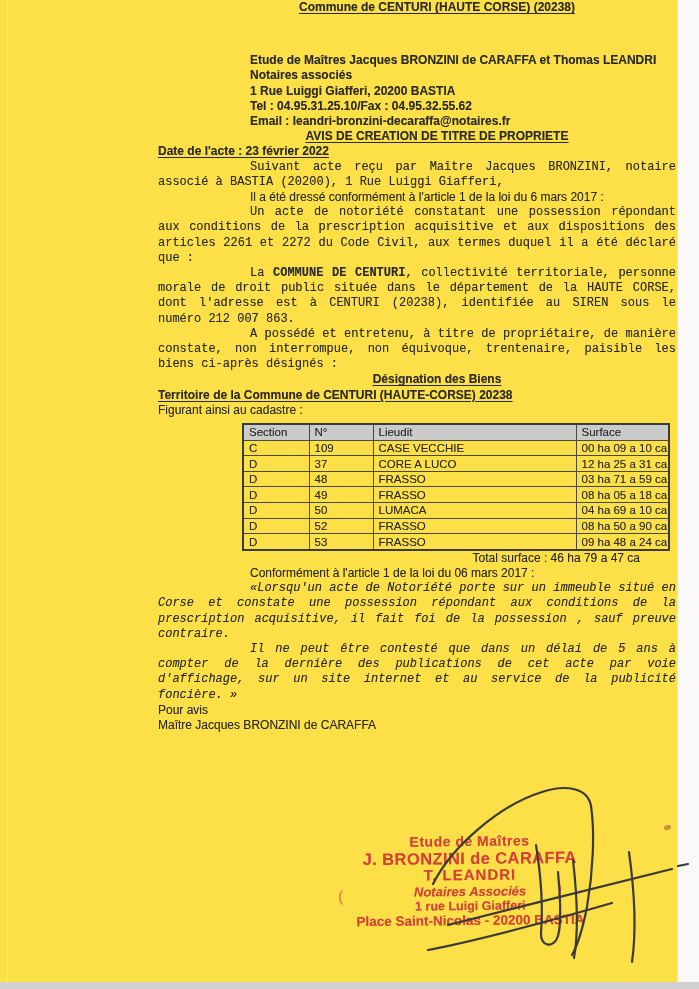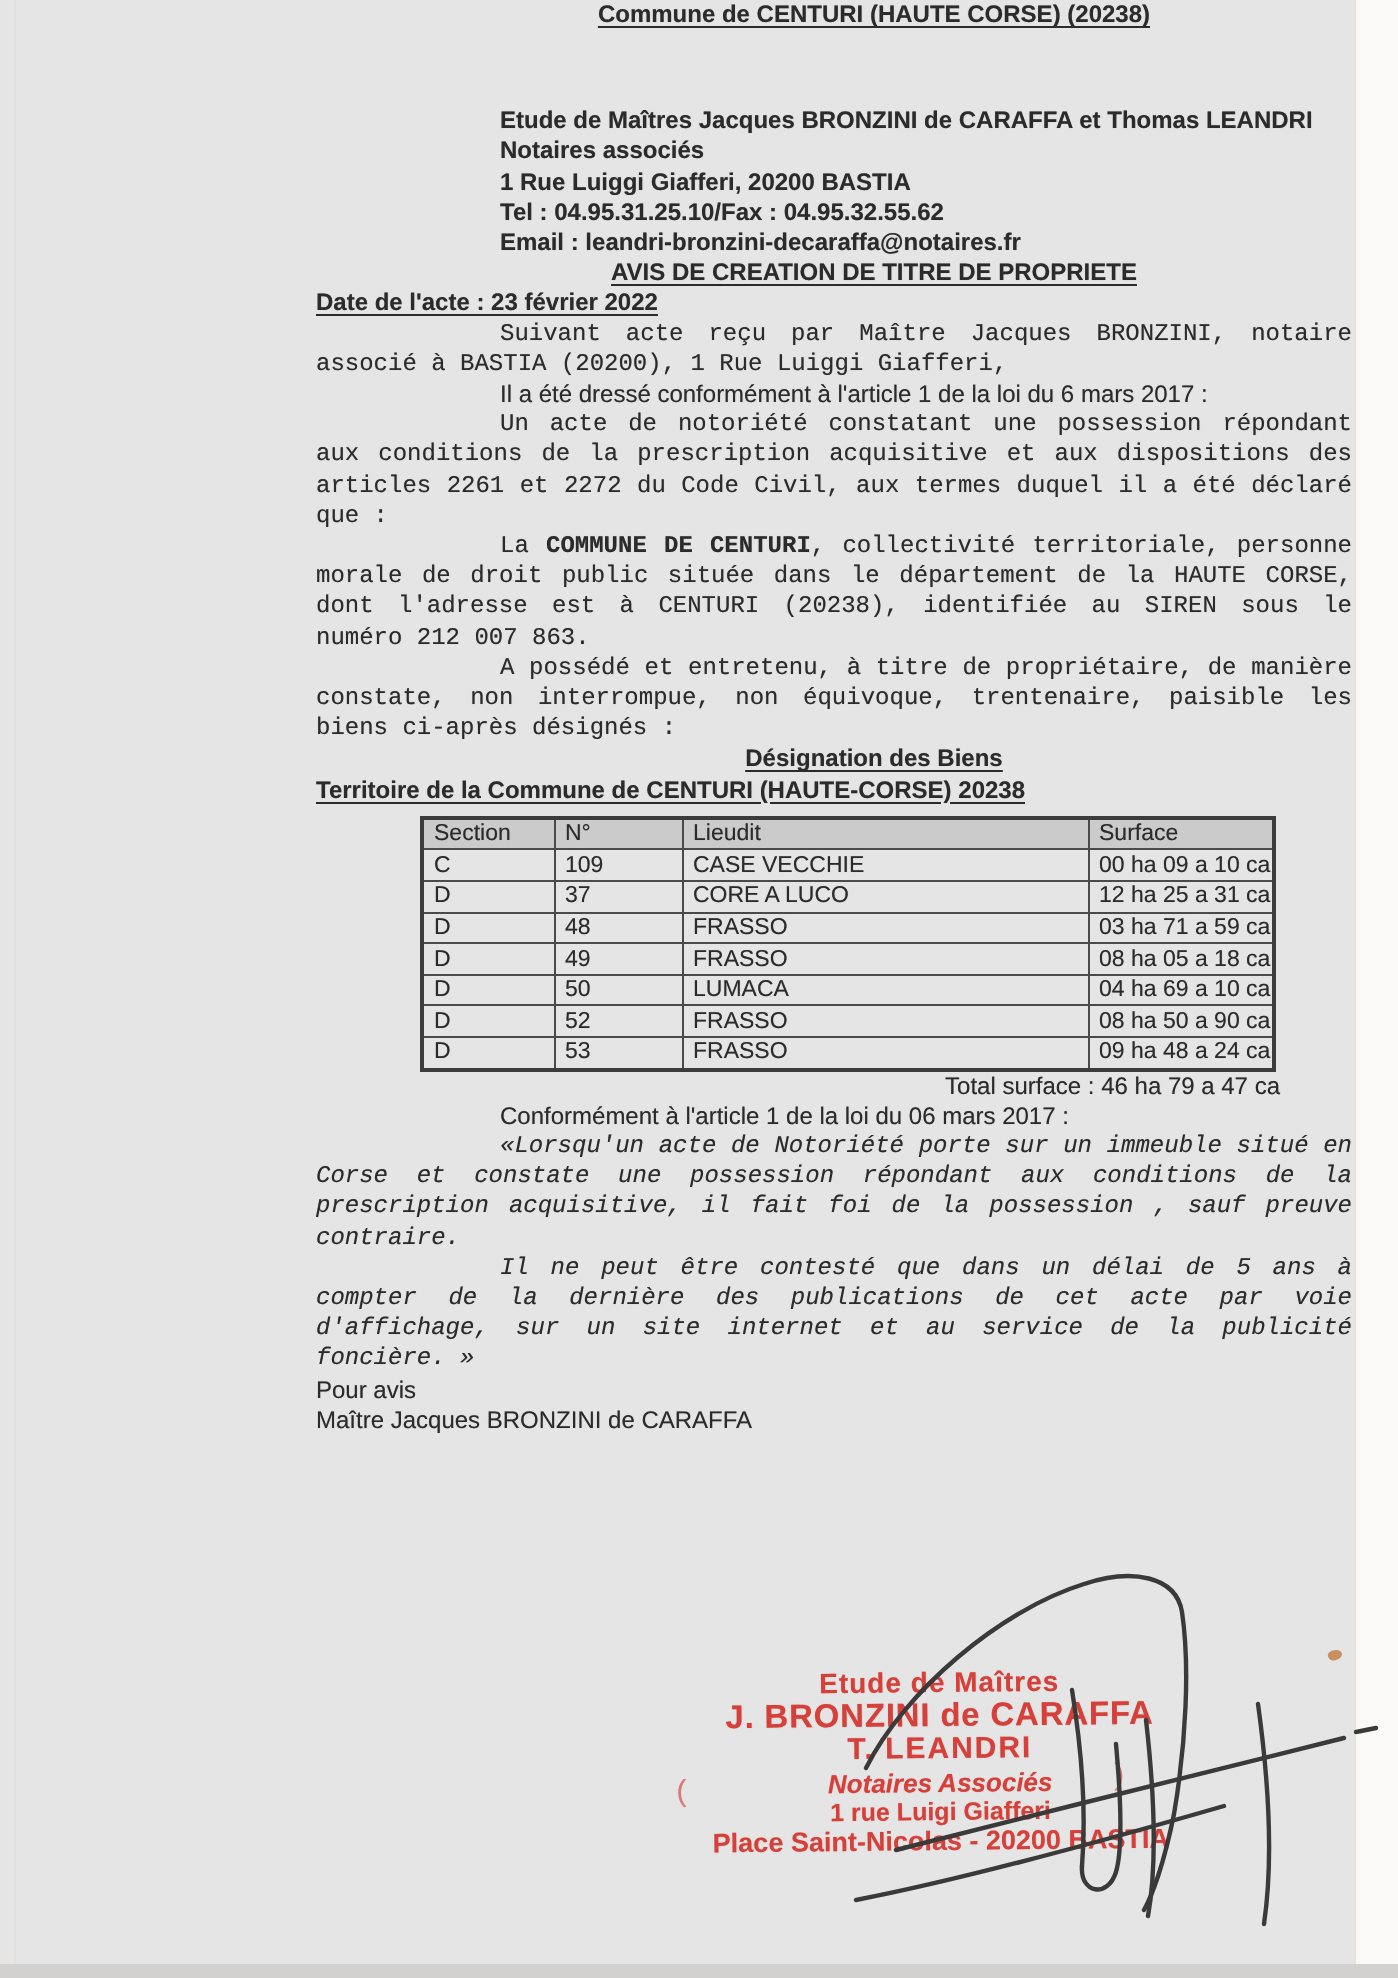--- a/index.html
+++ b/index.html
@@ -1,17 +1,17 @@
 <!DOCTYPE html>
 <html><head>
 <meta charset="utf-8">
 <style>
   html,body{margin:0;padding:0;background:#ffffff;}
   .page{
-    position:relative;width:699px;height:989px;background:#e5e5e5;overflow:hidden;
+    position:relative;width:699px;height:989px;background:#fde047;overflow:hidden;
     font-family:"Liberation Sans","DejaVu Sans",sans-serif;color:#2b2b2b;
   }
   .scan-left-line{position:absolute;left:7px;top:0;width:1px;height:982px;background:#e2e0de;}
   .scan-right-strip{position:absolute;right:0;top:0;width:21px;height:982px;background:#faf9f7;}
   .scan-right-line{position:absolute;left:677px;top:0;width:1px;height:982px;background:#e6e4e1;}
   .scan-bottom-band{position:absolute;left:0;bottom:0;width:699px;height:7px;background:#d2d1cf;}
   .speck{position:absolute;left:664px;top:825px;width:7px;height:5px;background:#c07a3e;border-radius:40% 60% 50% 50%;opacity:.8;transform:rotate(-20deg);}
 
   .content{position:absolute;left:158px;top:0;width:518px;font-size:12px;line-height:15.2px;
            text-shadow:0 0 .4px rgba(0,0,0,.35);}
@@ -26,21 +26,21 @@
   .letterhead{margin-top:38px;margin-left:92px;font-weight:bold;}
   .avis{margin-top:9px;font-weight:bold;}
   .date-line{margin-top:10px;margin-left:92px;font-weight:bold;}
   .p4{margin-top:8px;}
   .p5{margin-top:21px;}
   .designation-h{margin-top:19px;font-weight:bold;}
   .territoire{margin-top:12px;margin-left:92px;font-weight:bold;}
   .differentes{margin-left:92px;}
   .figurant{margin-top:3px;margin-left:92px;}
 
-  table.cadastre{border-collapse:collapse;table-layout:fixed;width:426px;margin-left:52px;margin-top:5px;
+  table.cadastre{border-collapse:collapse;table-layout:fixed;width:426px;margin-left:84px;margin-top:5px;
                  font-size:11.5px;border:2px solid #3c3c3c;}
   table.cadastre th,table.cadastre td{border:1px solid #4a4a4a;padding:0 5px;height:14.6px;
                  line-height:14px;text-align:left;font-weight:normal;overflow:hidden;white-space:nowrap;}
   table.cadastre th{background:#cbcbcb;}
 
   .total-line{margin-top:10px;text-align:right;padding-right:36px;}
   .conform{margin-top:12px;}
   .quote{font-style:italic;}
   .pour-avis{margin-top:10px;margin-left:92px;}
   .maitre{margin-left:92px;}
@@ -91,20 +91,21 @@
     <p class="indent">Il a été dressé conformément à l'article 1 de la loi du 6 mars 2017 :</p>
     <p class="justify indent">Un acte de notoriété constatant une possession répondant aux conditions de la prescription acquisitive et aux dispositions des articles 2261 et 2272 du Code Civil, aux termes duquel il a été déclaré que :</p>
 
     <p class="justify indent p4"><span>La </span><b>COMMUNE DE CENTURI</b><span>, collectivité territoriale, personne morale de droit public située dans le département de la HAUTE CORSE, dont l'adresse est à CENTURI (20238), identifiée au SIREN sous le numéro 212 007 863.</span></p>
 
     <p class="justify indent p5">A possédé et entretenu, à titre de propriétaire, de manière constate, non interrompue, non équivoque, trentenaire, paisible les biens ci-après désignés :</p>
 
     <p class="designation-h centered"><span class="u">Désignation des Biens</span></p>
 
     <p class="territoire"><span class="u">Territoire de la Commune de CENTURI (HAUTE-CORSE) 20238</span></p>
+    <p class="figurant">Figurant ainsi au cadastre :</p>
 
     <table class="cadastre">
       <colgroup>
           <col style="width:66px">
           <col style="width:64px">
           <col style="width:203px">
           <col style="width:93px">
         </colgroup>
       <thead>
           <tr>

